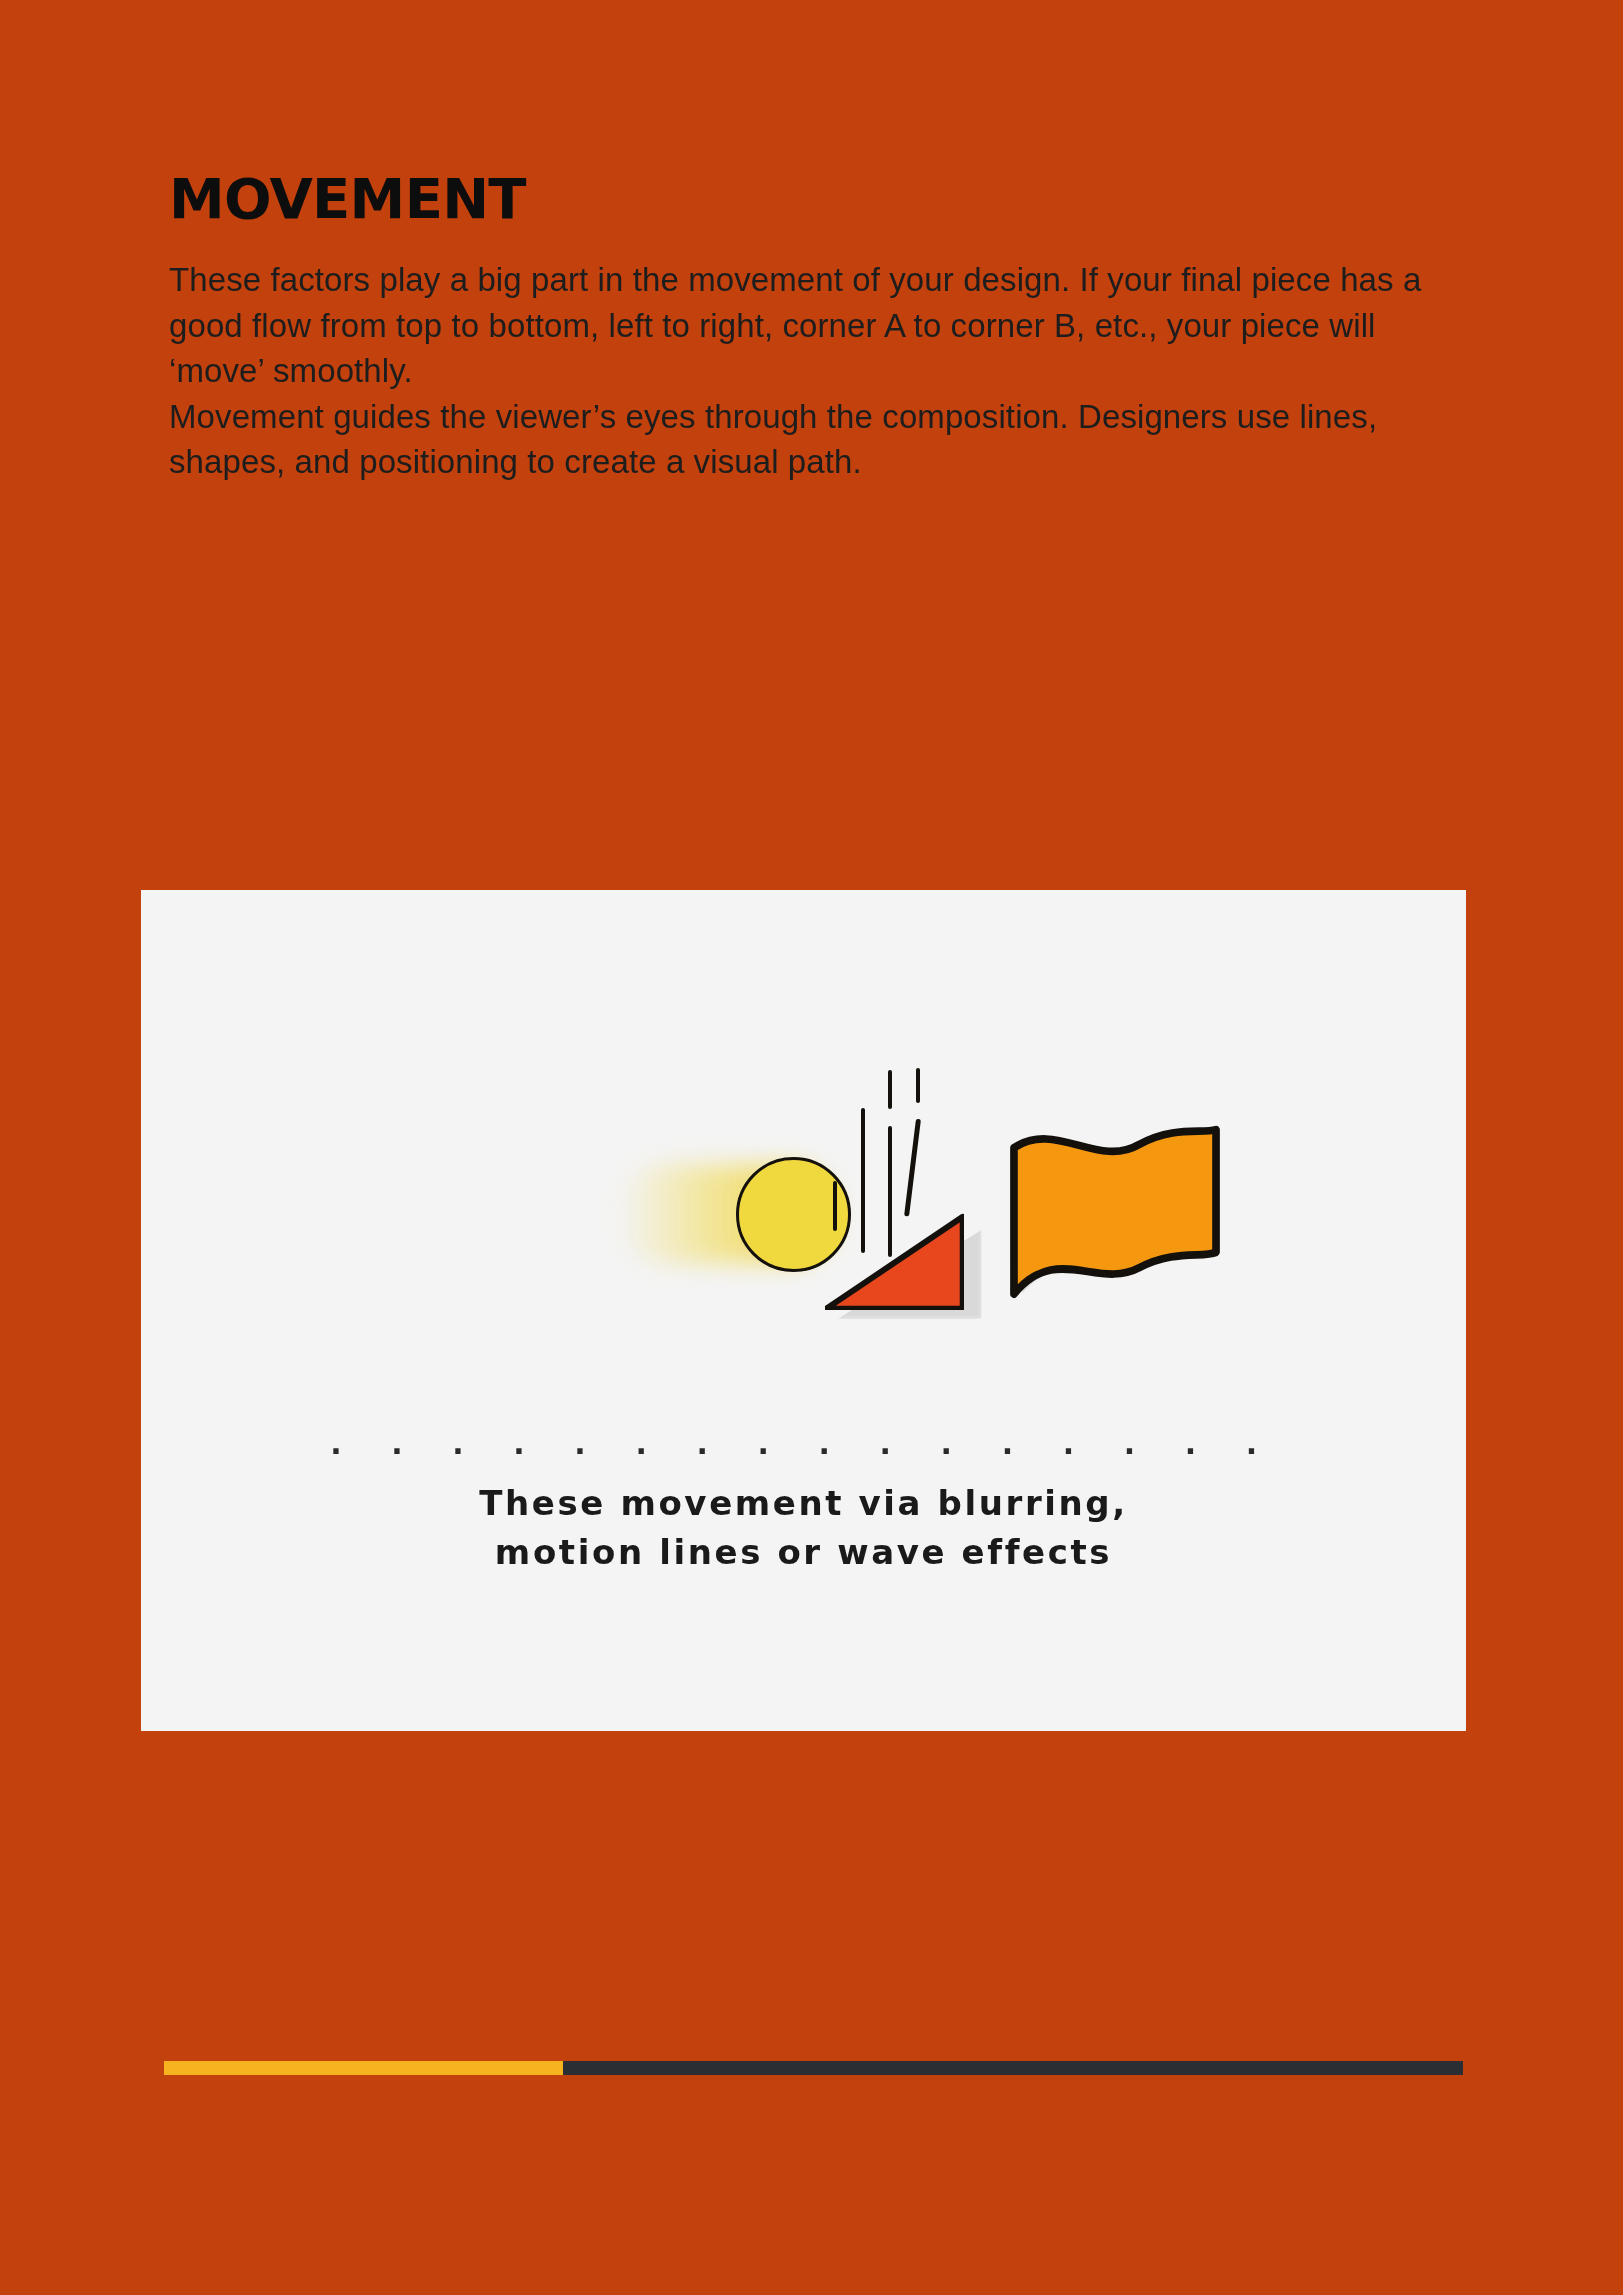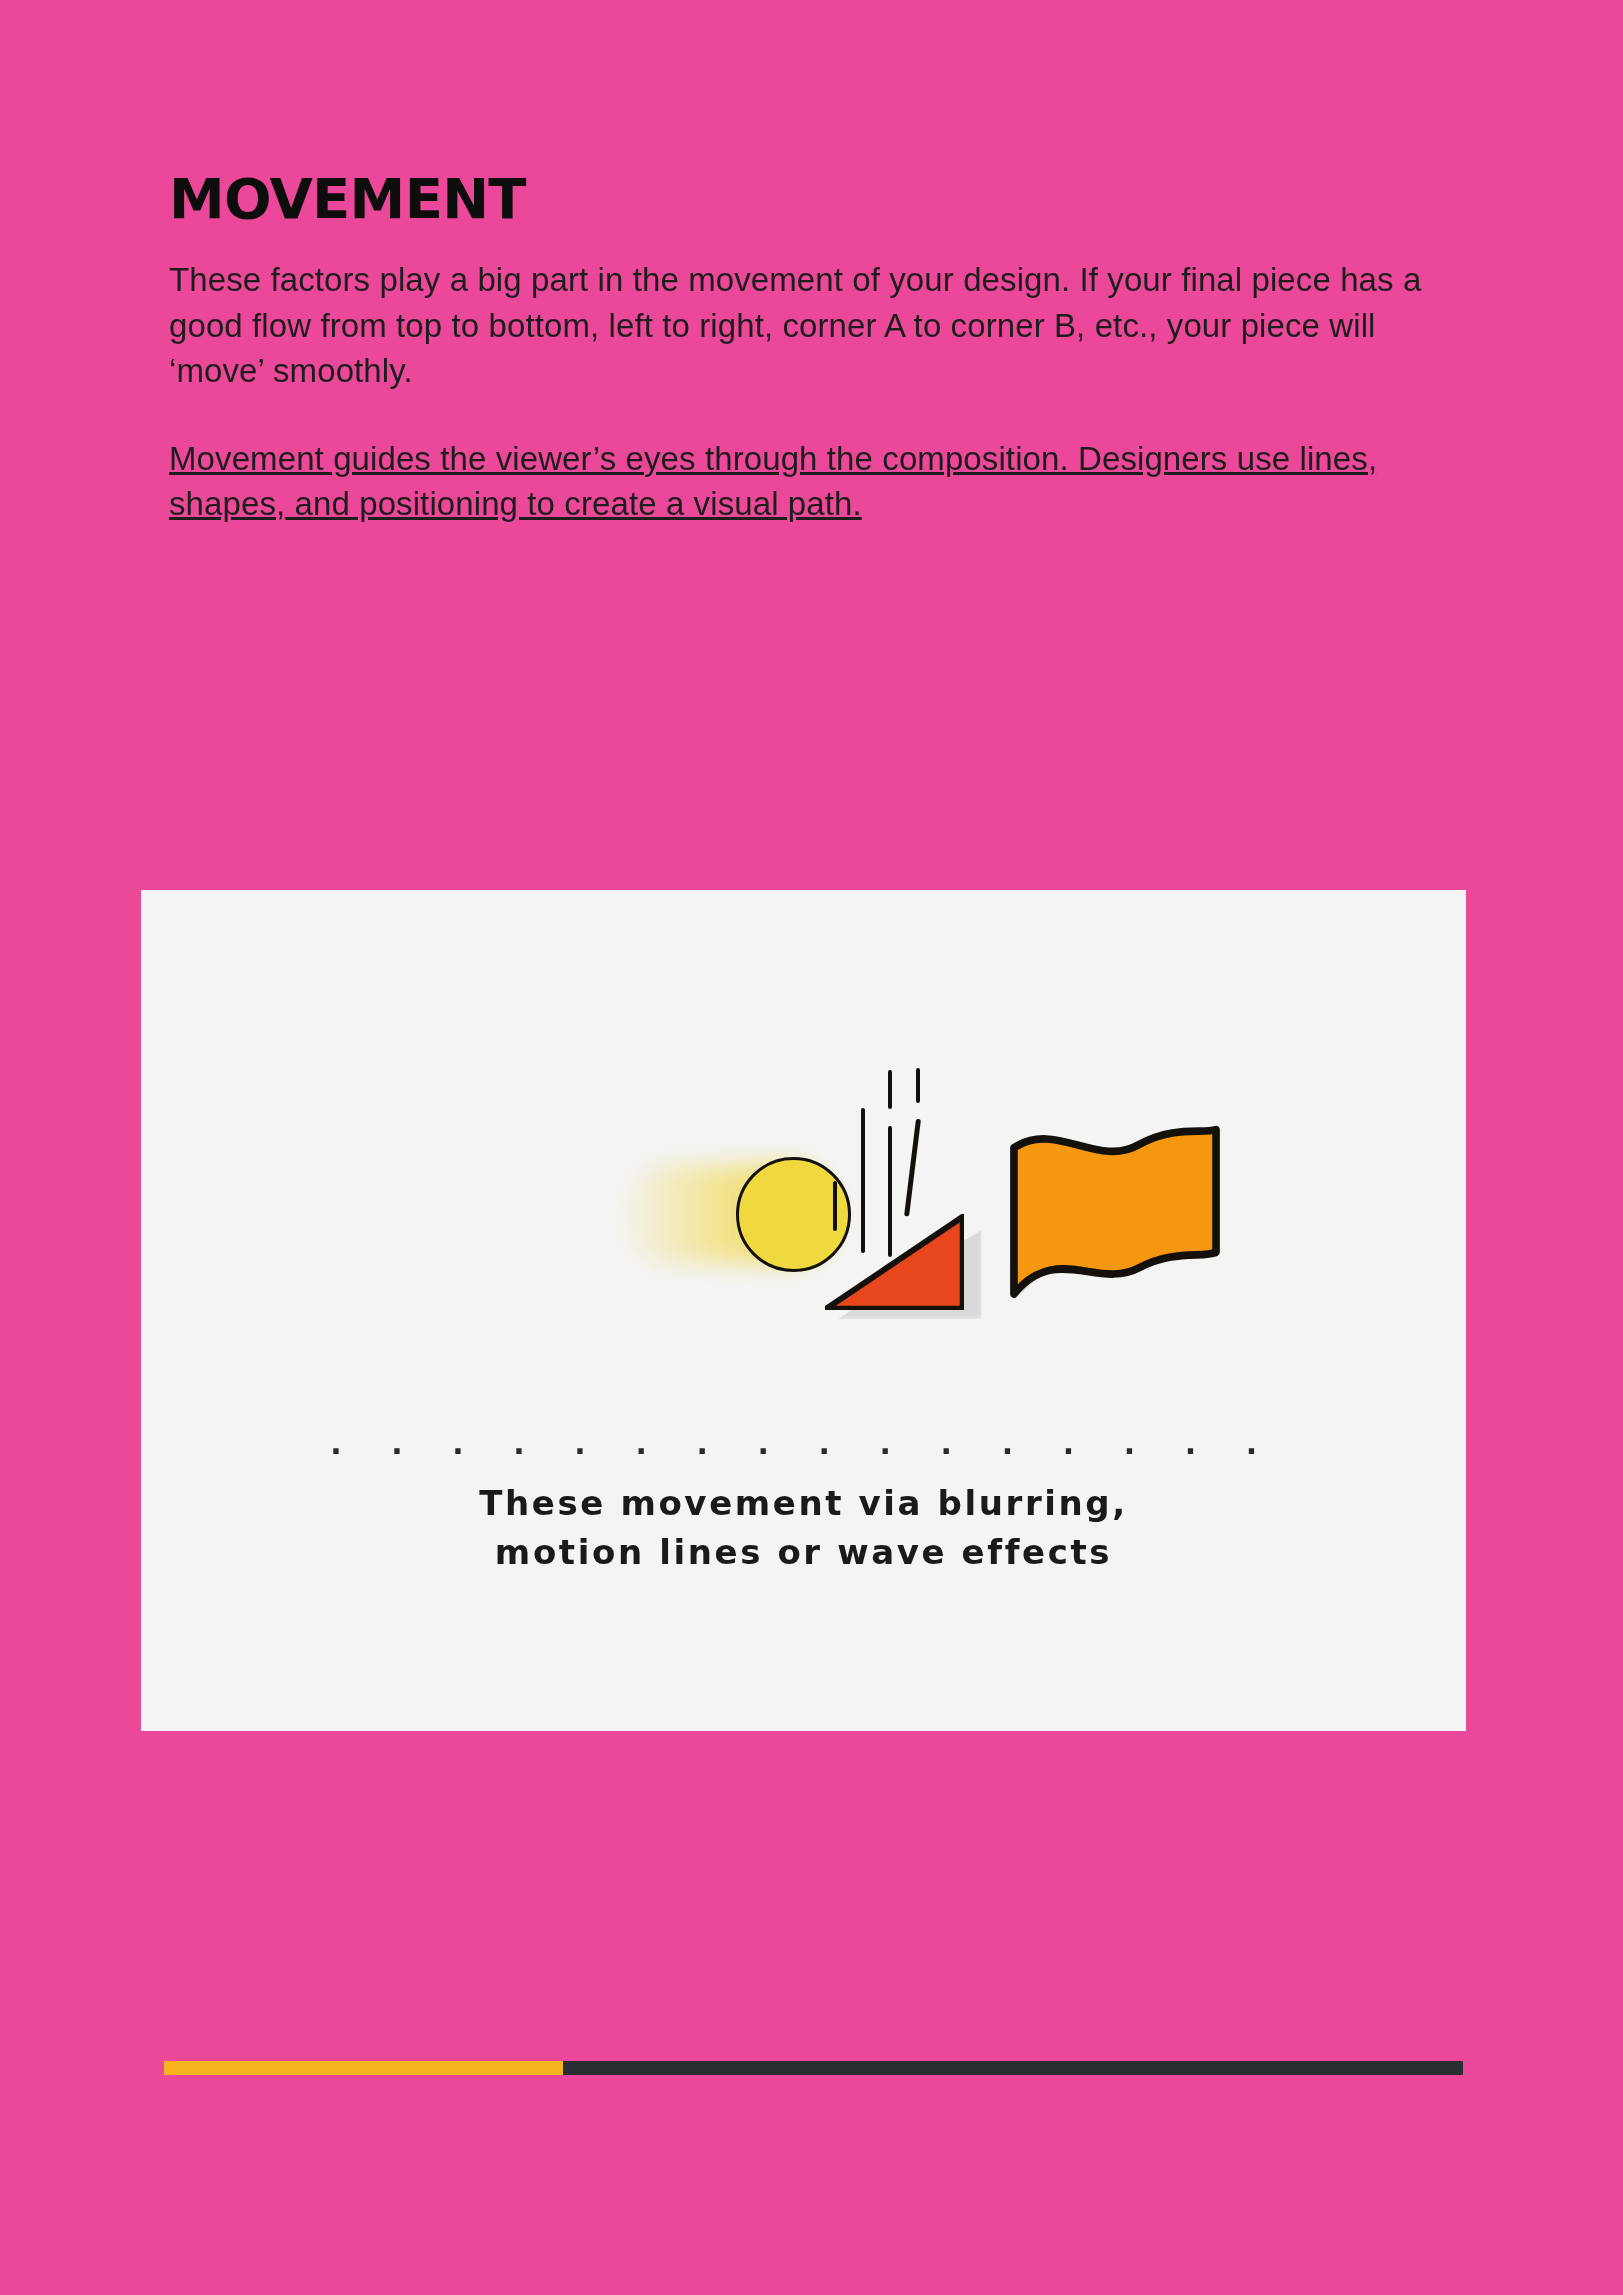--- a/index.html
+++ b/index.html
@@ -11,21 +11,21 @@
     width: 1623px;
     height: 2295px;
     font-family: "Liberation Sans", sans-serif;
     color: #1b1b1b;
     position: relative;
     overflow: hidden;
   }
   .page {
     position: absolute;
     inset: 0;
-    background: #ec4899;
+    background: #c2410c;
   }
   .content {
     position: absolute;
     left: 169px;
     top: 171px;
     width: 1283px;
   }
   .page-title {
     font-family: "DejaVu Sans", sans-serif;
     font-weight: 700;
@@ -37,22 +37,20 @@
   }
   .para {
     font-size: 33px;
     line-height: 1.38;
     color: #1d1d1d;
     margin: 0;
     max-width: 1270px;
     letter-spacing: 0.1px;
   }
   .para + .para {
-    margin-top: 42px;
-    text-decoration: underline;
   }
 
   
   .figure {
     position: absolute;
     left: 141px;
     top: 890px;
     width: 1325px;
     height: 841px;
     background: #f4f4f4;

